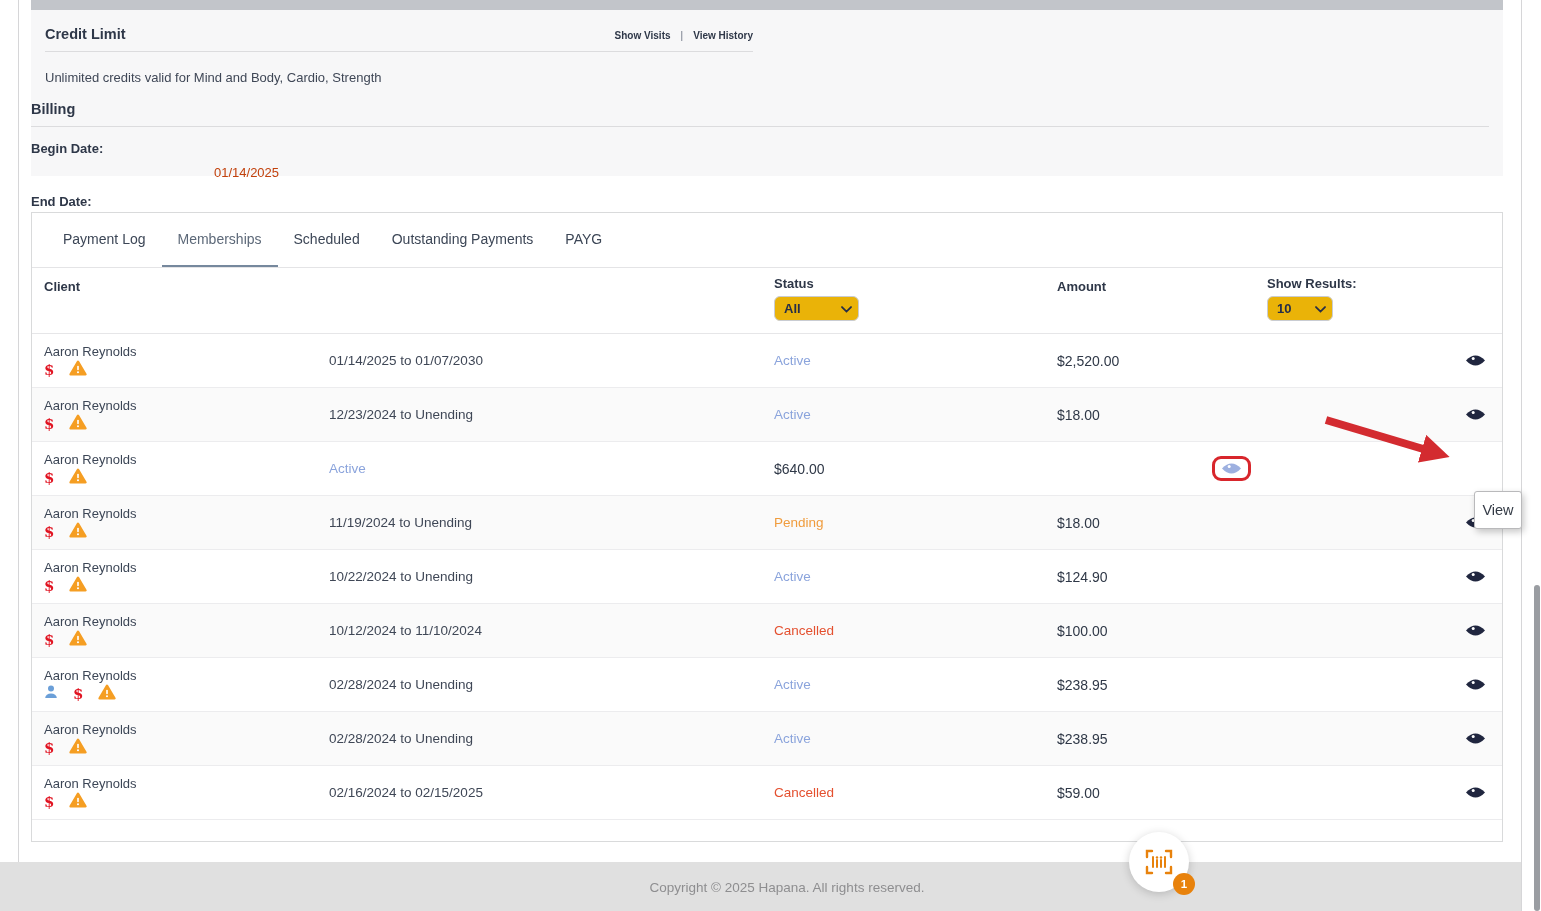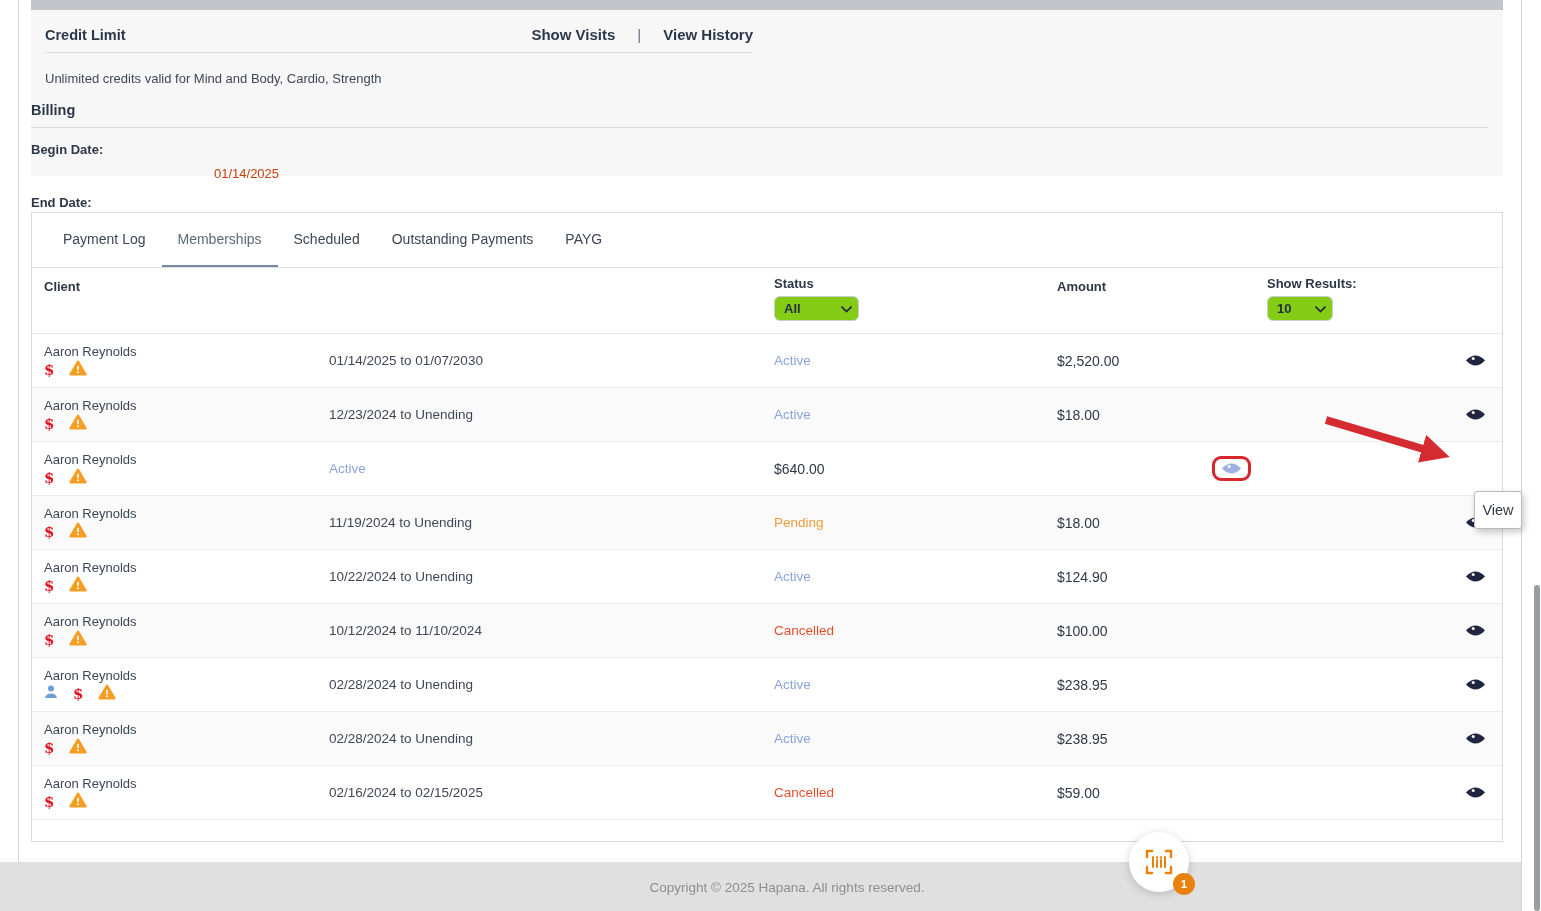--- a/index.html
+++ b/index.html
@@ -9,21 +9,21 @@
 
   .left-divider { position:absolute; left:18px; top:0; width:1px; height:862px; background:#d6d6d8; }
   .top-strip { position:absolute; left:31px; top:0; width:1472px; height:10px; background:#c2c5ca; }
 
   
   .info-panel { position:absolute; left:31px; top:10px; width:1472px; height:166px;
     background:#f7f7f8; display:flex;flex-direction:column; }
   .credit-col { width:752px; padding:16px 30px 0 14px; }
   .credit-head { display:flex; justify-content:space-between; align-items:baseline; }
   .panel-title { font-size:14.5px; font-weight:bold; color:#2e3748; }
-  .head-links { font-size:15px; font-weight:bold; color:#2e3748; display:flex; gap:22px; align-items:center; }
+  .head-links { font-size:10px; font-weight:bold; color:#2e3748; display:flex; gap:10px; align-items:center; }
   .head-links .lnk { cursor:pointer; }
   .head-links .sep { color:#6a7280; font-weight:normal; }
   .rule { border-bottom:1px solid #dcdcde; margin-top:9px; }
   .credit-desc { margin-top:18px; font-size:13px; color:#3f4756; }
   .billing-col { flex:1; padding:16px 14px 0 0; }
   .b-rows { margin-top:6px; }
   .b-row { display:flex; margin-top:14px; font-size:13px; }
   .b-label { width:183px; font-weight:bold; color:#2e3748; }
   .b-value { color:#c2410c;margin-top:24px; }
 
@@ -37,21 +37,21 @@
 
   .filter-row { position:relative; height:66px; border-bottom:1px solid #e6e6e8; }
   .col-head { font-size:13px; font-weight:bold; color:#2e3748; }
   .client-head { position:absolute; left:12px; top:11px; }
   .status-group { position:absolute; left:742px; top:8px; }
   .amount-head { position:absolute; left:1025px; top:11px; }
   .results-group { position:absolute; left:1235px; top:8px; }
   .select-wrap { position:relative; display:inline-block; margin-top:5px; }
   .select-wrap select { appearance:none; -webkit-appearance:none;
     font-family:"Liberation Sans", sans-serif; font-size:13px; font-weight:bold; color:#262e48;
-    background:#84cc16; border:1px solid #c9ccd2; border-radius:6px; padding:4px 22px 4px 9px; }
+    background:#eab308; border:1px solid #c9ccd2; border-radius:6px; padding:4px 22px 4px 9px; }
   .status-group select { width:85px; }
   .results-group select { width:66px; }
   .chev { position:absolute; right:7px; top:50%; transform:translateY(-42%); pointer-events:none; }
 
   .row { position:relative; display:grid; grid-template-columns:285px 445px 283px 210px 1fr;
     height:54px; padding-left:12px; border-bottom:1px solid #ececee; align-items:center; }
   .row:nth-child(even) { background:#fafafa; }
   .client-cell { align-self:center; }
   .client-name { font-size:13px; color:#3c4656; }
   .icon-row { display:flex; align-items:center; gap:15px; margin-top:3px; height:16px; }

